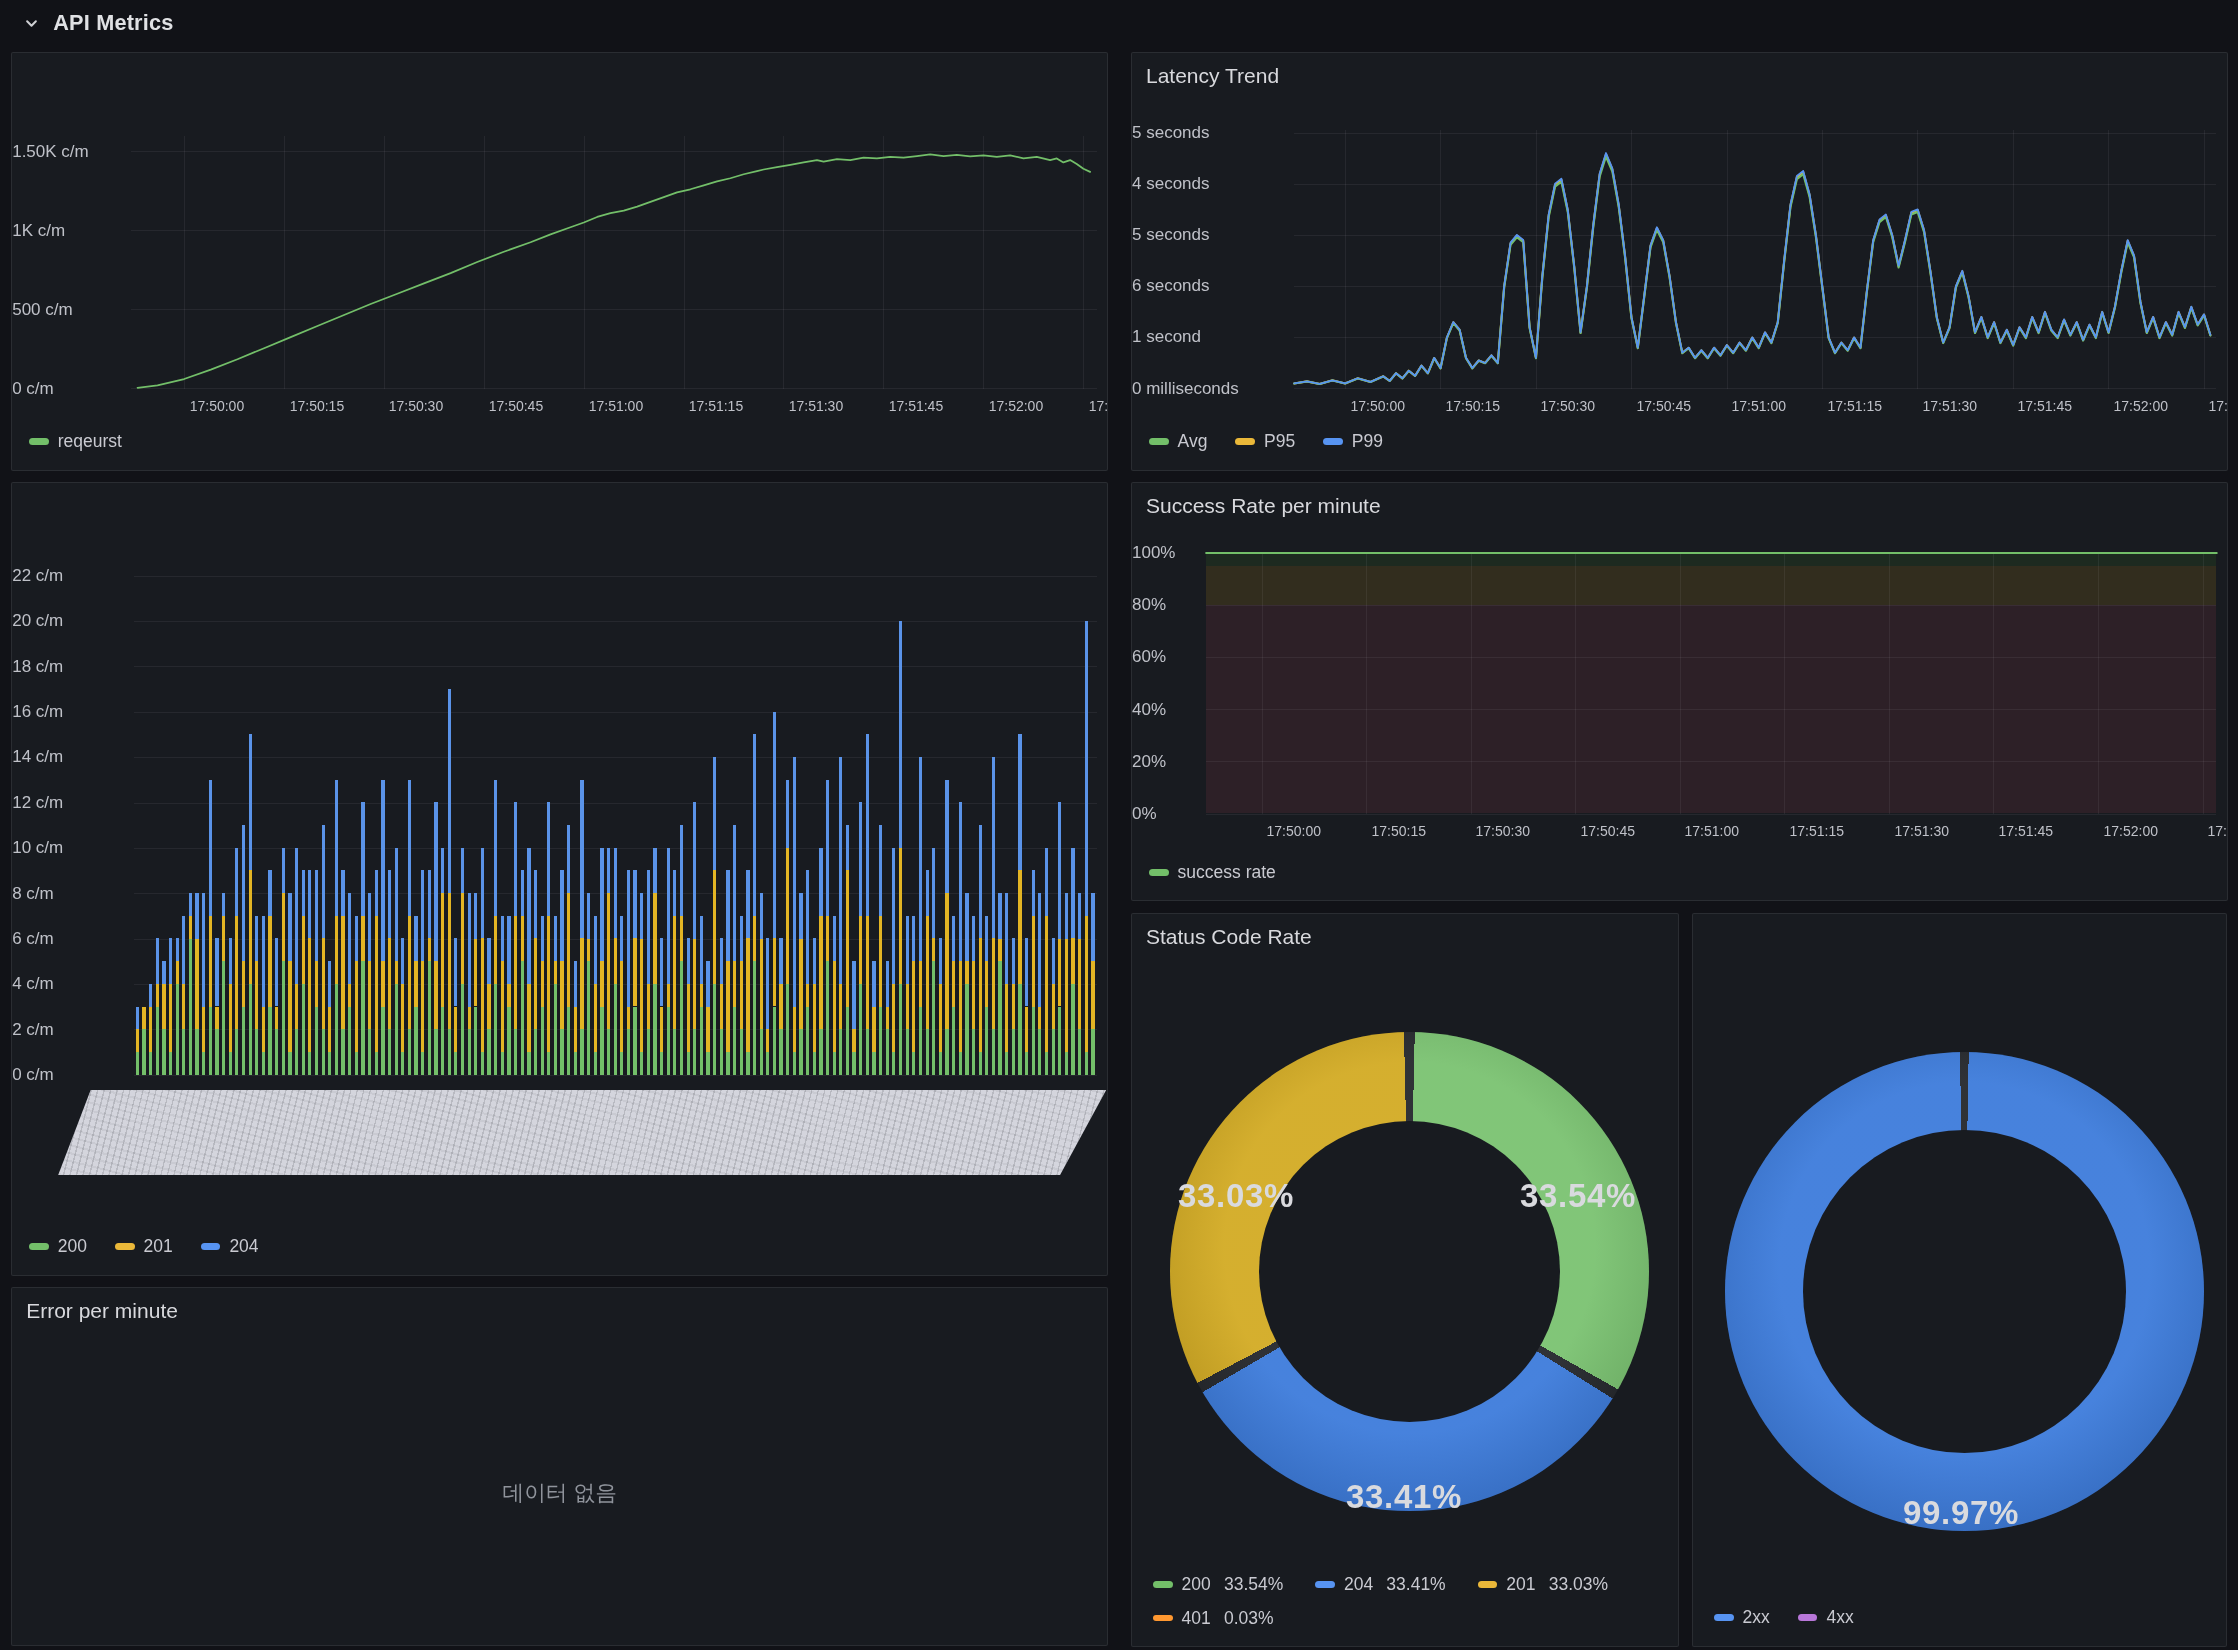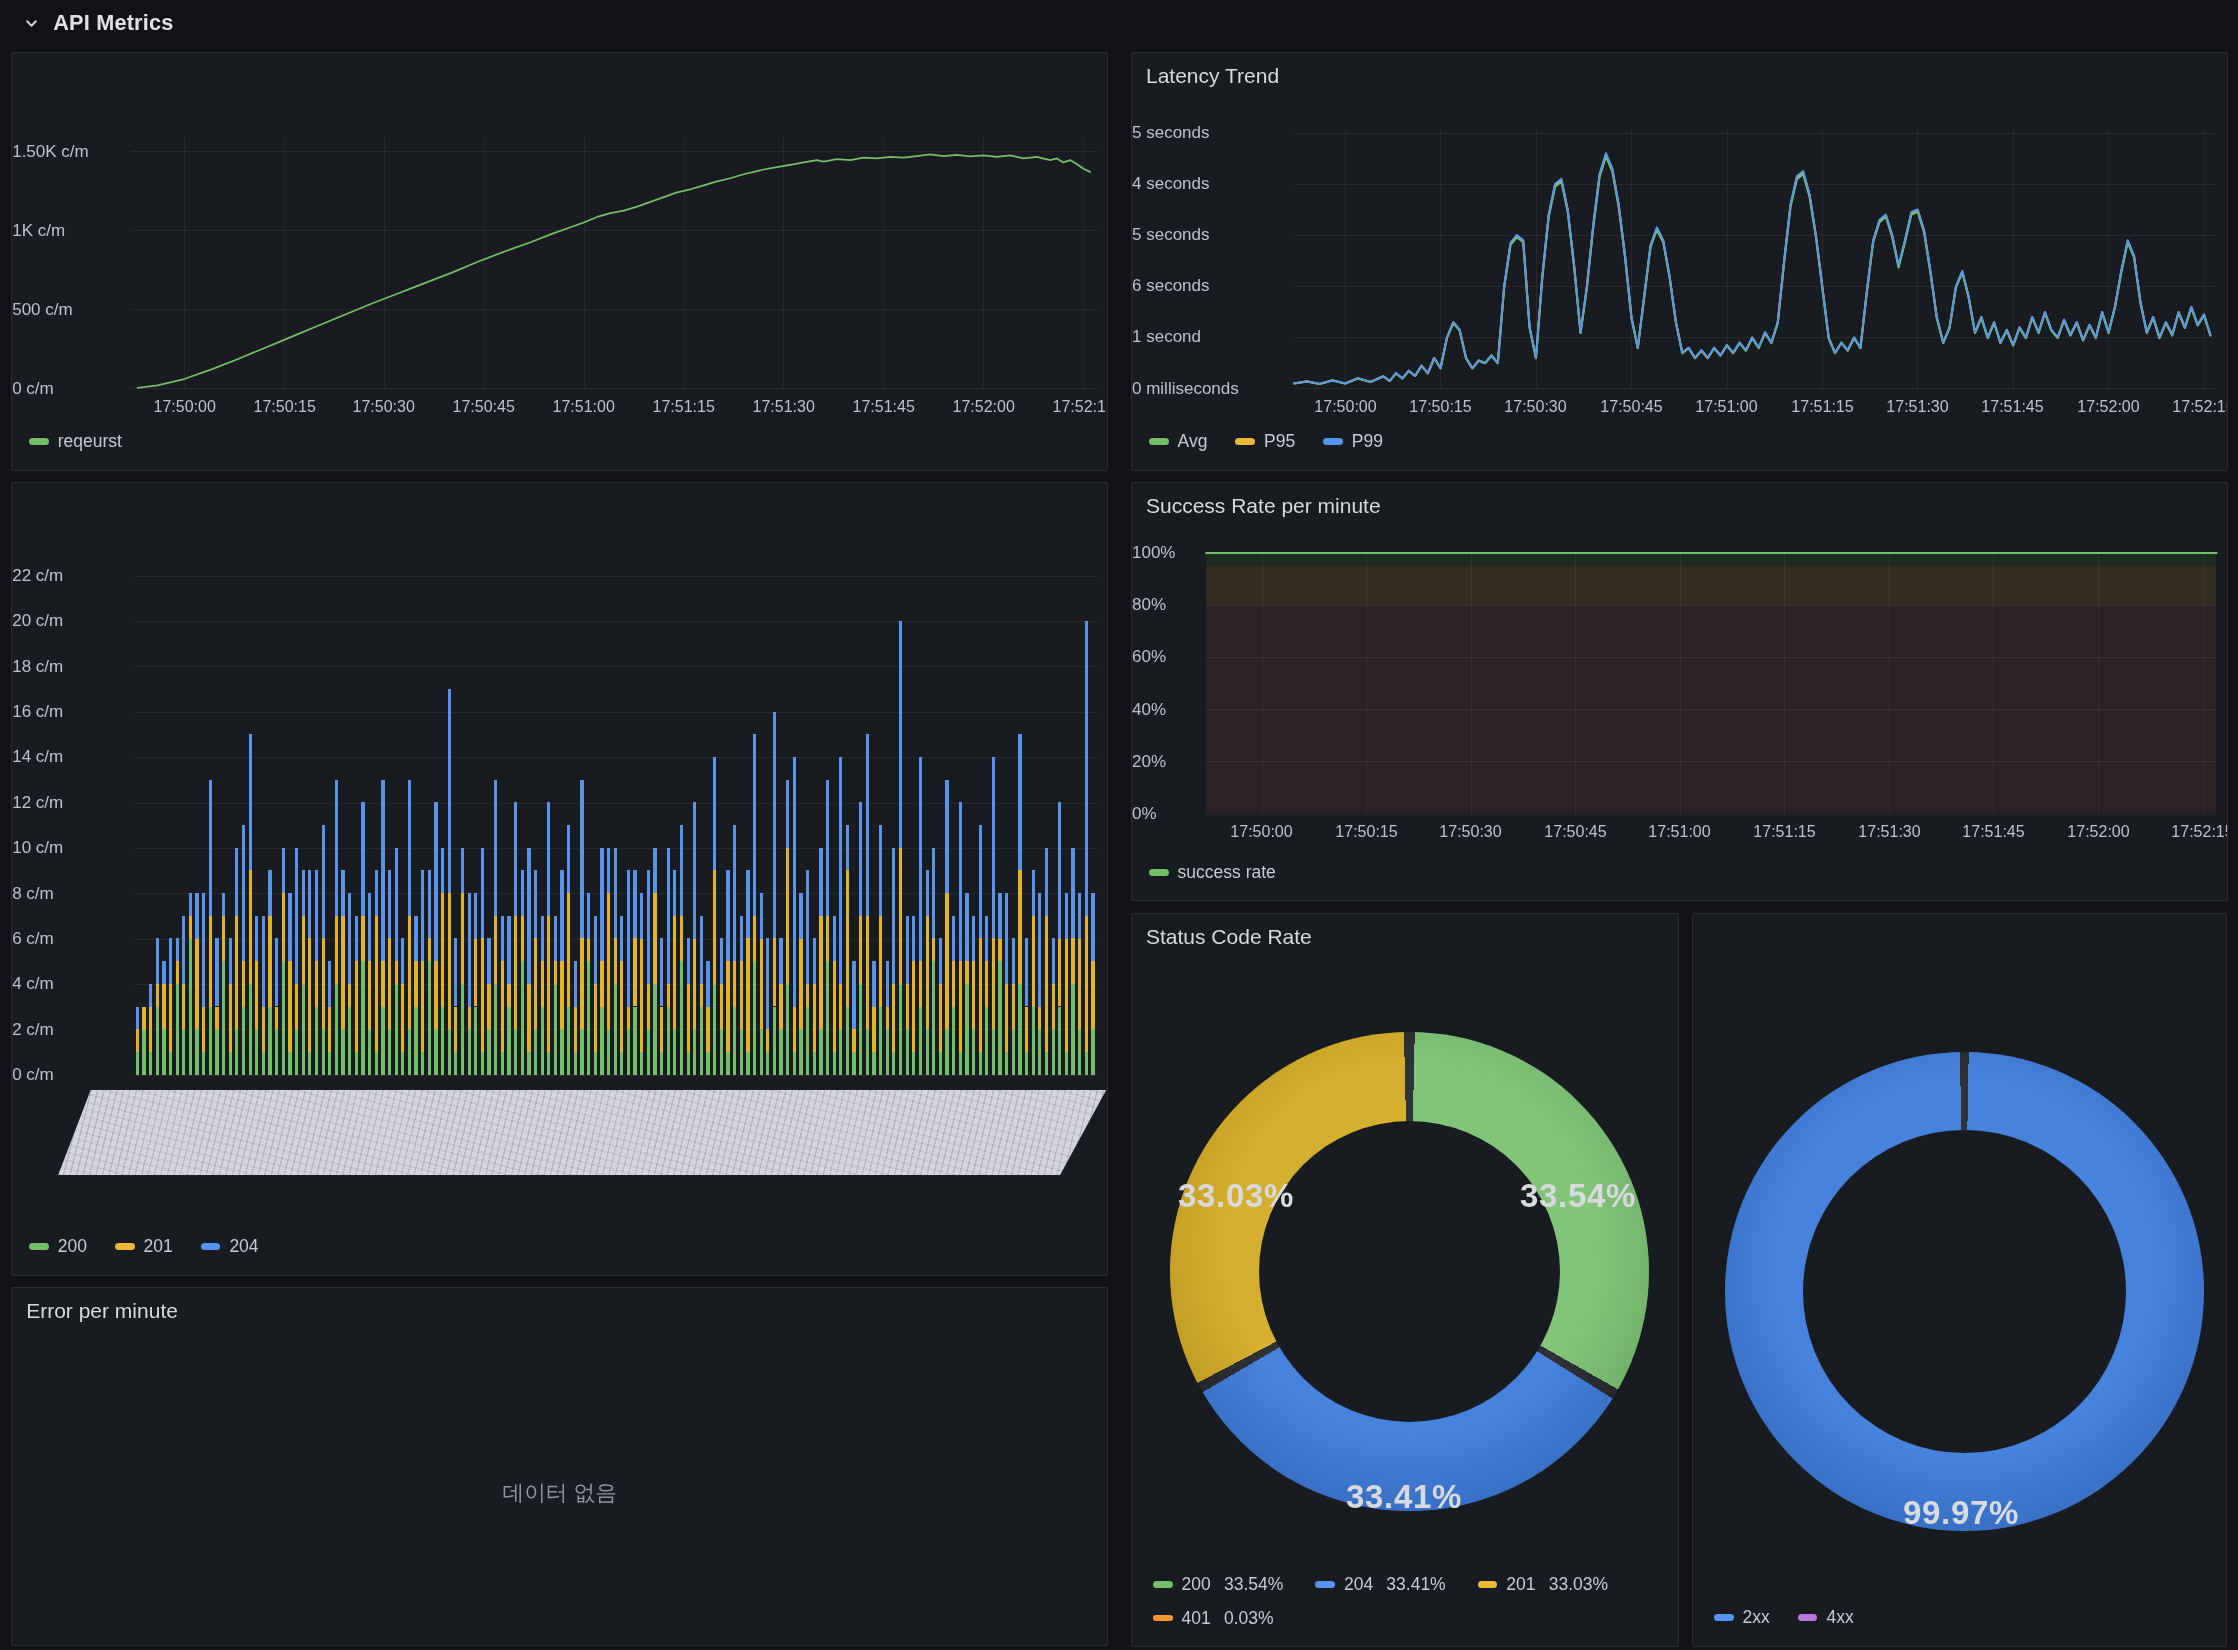--- a/index.html
+++ b/index.html
@@ -6,21 +6,21 @@
   body{width:2239px;height:1650px;background:#111217;font-family:"Liberation Sans",sans-serif;position:relative;overflow:hidden;color:#c9cad1}
   .row-header{position:absolute;left:0;top:0;width:100%;height:46px;display:flex;align-items:center;padding-left:21px;box-sizing:border-box;gap:11.2px}
   .row-title{font-size:21.7px;font-weight:700;color:#e0e1e4;letter-spacing:0.2px}
   .chev{display:flex;align-items:center}
   .panel{position:absolute;background:#181b20;border:0.7px solid rgba(204,204,220,.10);border-radius:2.1px;box-sizing:border-box}
   .ptitle{position:absolute;top:0;left:0;right:0;height:42px;margin:0;padding:11.2px 0 0 14px;font-size:21px;font-weight:500;color:#d8d9dd;box-sizing:border-box;white-space:nowrap;overflow:hidden}
   .chart{position:absolute;left:0;top:42px;right:0;bottom:0;overflow:hidden}
   .grid-h,.grid-v{position:absolute;background:rgba(204,204,220,.08)}
   .grid-h{height:0.7px}.grid-v{width:0.7px}
   .ytick{position:absolute;text-align:left;font-size:17px;color:#bfc1c8;line-height:19.6px;white-space:nowrap}
-  .xtick{position:absolute;width:119px;text-align:center;font-size:16px;color:#bfc1c8;white-space:nowrap}
+  .xtick{position:absolute;width:119px;text-align:right;font-size:14px;color:#bfc1c8;white-space:nowrap}
   .legend{position:absolute;display:flex;align-items:center;gap:28px;font-size:17.5px;color:#c9cad1;white-space:nowrap}
   .legend .item{display:flex;align-items:center;gap:9px;cursor:pointer}
   .pill{width:19.6px;height:6.3px;border-radius:3.5px;flex:0 0 auto}
   .val{margin-left:4.2px}
   svg.series{position:absolute;left:0;top:0}
   .band{position:absolute}
   .blob{position:absolute;background:#d4d5dd;clip-path:polygon(3.1% 0,100% 0,95.6% 100%,0 100%);
     background-image:repeating-linear-gradient(104deg,rgba(24,27,32,.15) 0 1.4px,rgba(0,0,0,0) 1.4px 6.3px),repeating-linear-gradient(14deg,rgba(24,27,32,.06) 0 2.1px,rgba(0,0,0,0) 2.1px 7.7px)}
   .donut,.shade,.hole{position:absolute;border-radius:50%}
   .shade{inset:0;background:radial-gradient(circle at 50% 45%,rgba(255,255,255,.10) 52%,rgba(0,0,0,.22) 100%)}

